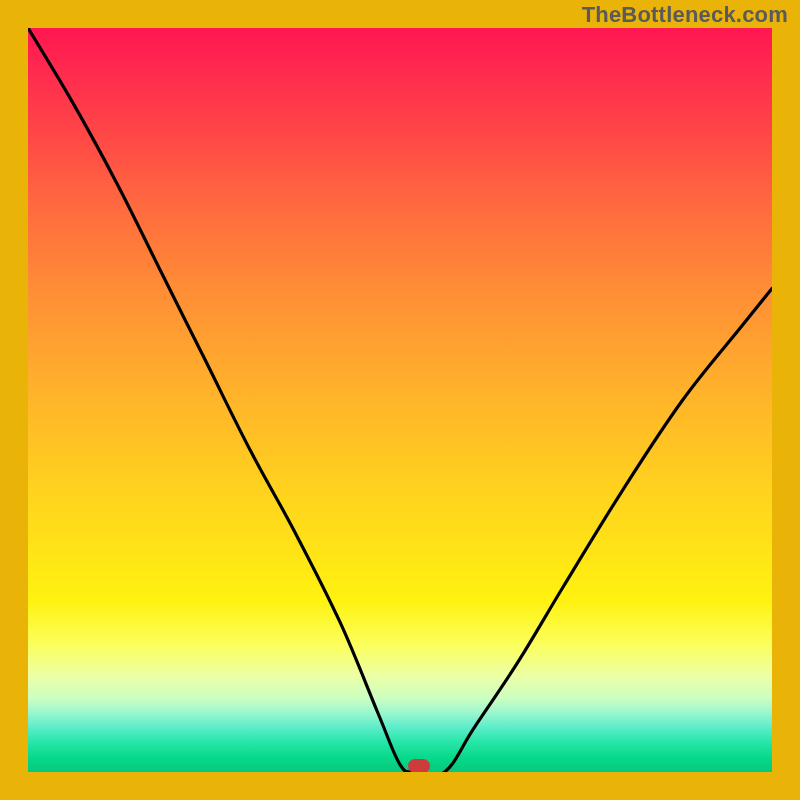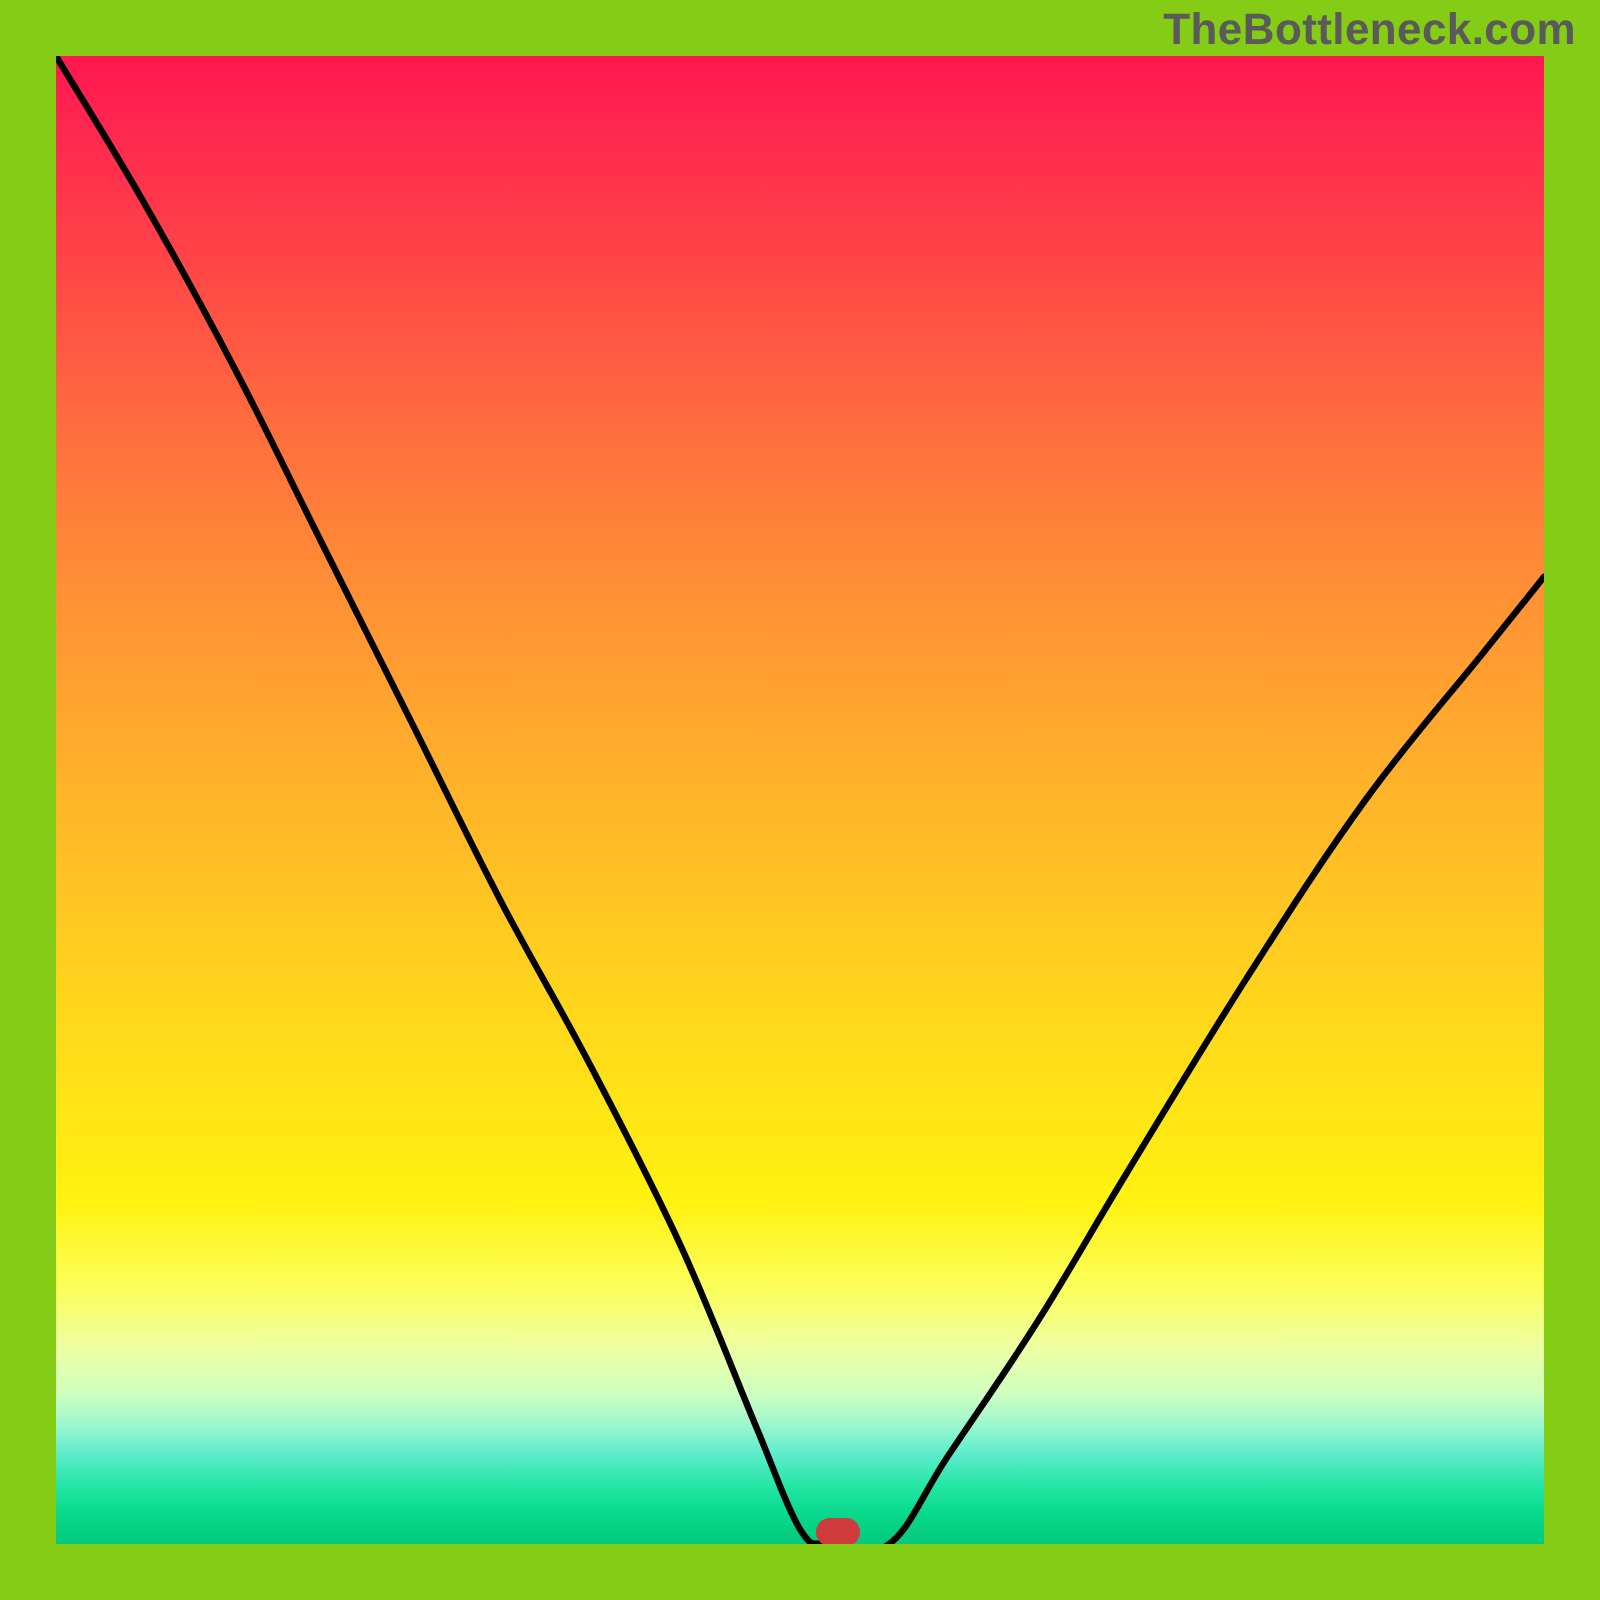--- a/index.html
+++ b/index.html
@@ -8,21 +8,21 @@
     width: 800px;
     height: 800px;
     background: #000;
     font-family: Arial, Helvetica, sans-serif;
     overflow: hidden;
   }
   .frame {
     position: relative;
     width: 800px;
     height: 800px;
-    background: #84cc16;
+    background: #eab308;
     text-align: center;
   }
   .watermark {
     position: absolute;
     top: 2px;
     right: 12px;
     color: #5a5a5a;
     font-size: 22px;
     font-weight: 600;
     letter-spacing: 0.2px;

